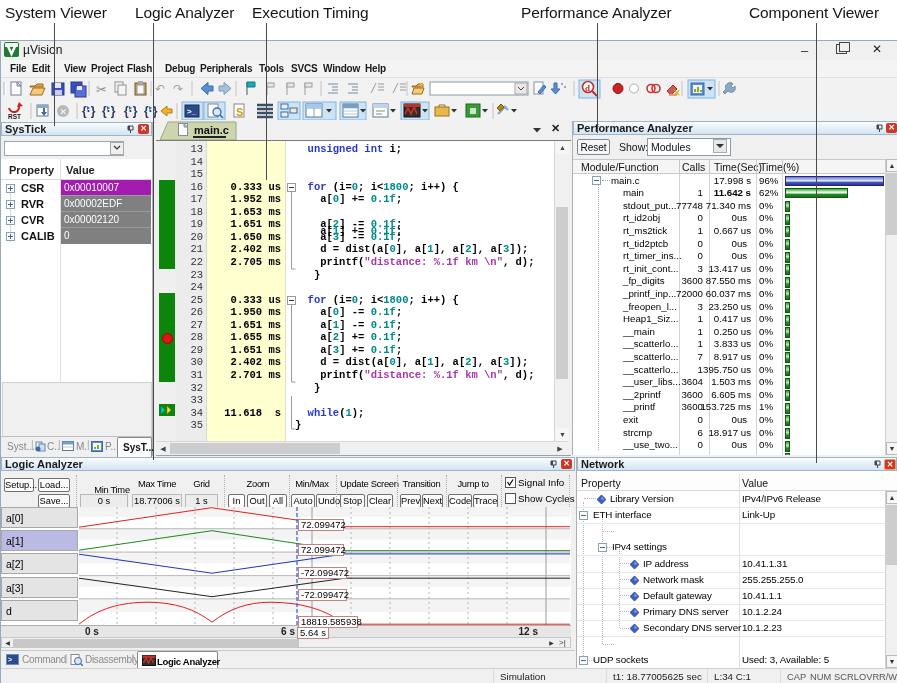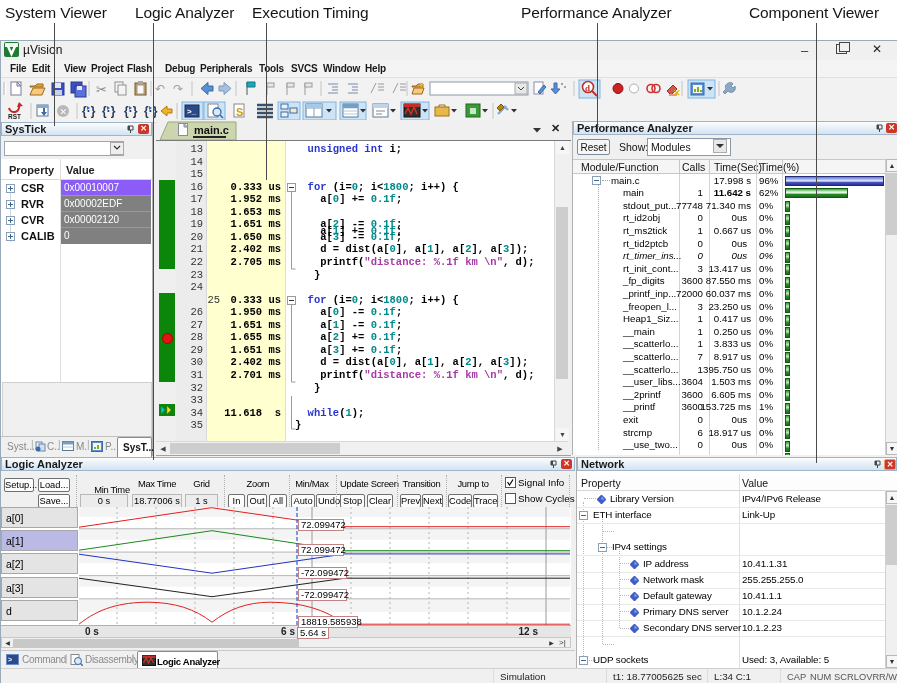--- a/index.html
+++ b/index.html
@@ -338,21 +338,21 @@
           <path d="M1 1 l3 3 3-3" stroke="#333" fill="none" stroke-width="1.2"></path>
         </svg>
     </div>
     <div class="abs" style="left:0;top:37px;width:151px;height:223px;background:#fff;font-size:11px;color:#111;">
       <div class="abs" style="left:8px;top:5px;font-weight:bold;color:#222;">Property</div>
       <div class="abs" style="left:65px;top:5px;font-weight:bold;color:#222;">Value</div>
       <div class="vline" style="left:59px;top:0;height:223px;background:#e0e0e0;"></div>
       <div class="hline" style="left:0;top:20px;width:151px;background:#d8d8d8;"></div>
 
       <div class="vline" style="left:9px;top:28px;height:55px;background:#d8d8d8;"></div>
-      <div class="abs" style="left:60px;top:21px;width:90px;height:16px;background:#8b5cf6;border-bottom:1px solid #9a9a9a;color:#fff;font-size:10px;line-height:16px;padding-left:3px;box-sizing:border-box;">0x00010007</div>
+      <div class="abs" style="left:60px;top:21px;width:90px;height:16px;background:#a21caf;border-bottom:1px solid #9a9a9a;color:#fff;font-size:10px;line-height:16px;padding-left:3px;box-sizing:border-box;">0x00010007</div>
       <div class="abs" style="left:60px;top:37px;width:90px;height:16px;background:#808080;border-bottom:1px solid #9a9a9a;color:#fff;font-size:10px;line-height:16px;padding-left:3px;box-sizing:border-box;">0x00002EDF</div>
       <div class="abs" style="left:60px;top:53px;width:90px;height:16px;background:#808080;border-bottom:1px solid #9a9a9a;color:#fff;font-size:10px;line-height:16px;padding-left:3px;box-sizing:border-box;">0x00002120</div>
       <div class="abs" style="left:60px;top:69px;width:90px;height:16px;background:#808080;color:#fff;font-size:10px;line-height:16px;padding-left:3px;box-sizing:border-box;">0</div>
       <div class="abs" style="left:20px;top:23px;font-weight:bold;">CSR</div>
       <div class="abs" style="left:20px;top:39px;font-weight:bold;">RVR</div>
       <div class="abs" style="left:20px;top:55px;font-weight:bold;">CVR</div>
       <div class="abs" style="left:20px;top:71px;font-weight:bold;">CALIB</div>
       <svg class="abs" style="left:5px;top:25px;" width="10" height="70">
         <g fill="#fff" stroke="#8aa0b8">
             <rect x="0.5" y="0.5" width="8" height="8"></rect>
@@ -468,21 +468,21 @@
       <div class="cod" style="top:89.9px;">&nbsp;&nbsp;&nbsp;&nbsp;<span class="p">a[</span><span class="n">3</span><span class="p">] -= </span><span class="n">0.1f</span><span class="p">;</span></div>
       <div class="gut" style="top:102.4px;">21</div>
       <div class="tim" style="top:102.4px;">2.402 ms</div>
       <div class="cod" style="top:102.4px;">&nbsp;&nbsp;&nbsp;&nbsp;<span class="p">d = dist(a[</span><span class="n">0</span><span class="p">], a[</span><span class="n">1</span><span class="p">], a[</span><span class="n">2</span><span class="p">], a[</span><span class="n">3</span><span class="p">]);</span></div>
       <div class="gut" style="top:114.9px;">22</div>
       <div class="tim" style="top:114.9px;">2.705 ms</div>
       <div class="cod" style="top:114.9px;">&nbsp;&nbsp;&nbsp;&nbsp;<span class="p">printf(</span><span class="s">"distance: %.1f km \n"</span><span class="p">, d);</span></div>
       <div class="gut" style="top:127.5px;">23</div>
       <div class="cod" style="top:127.5px;">&nbsp;&nbsp;&nbsp;<span class="p">}</span></div>
       <div class="gut" style="top:140.1px;">24</div>
-      <div class="gut" style="top:152.6px;padding-left:17px;">25</div>
+      <div class="gut" style="top:152.6px;">25</div>
       <div class="tim" style="top:152.6px;">0.333 us</div>
       <div class="cod" style="top:152.6px;">&nbsp;&nbsp;<span class="k">for</span><span class="p"> (i=</span><span class="n">0</span><span class="p">; i&lt;</span><span class="n">1800</span><span class="p">; i++) {</span></div>
       <div class="gut" style="top:165.2px;">26</div>
       <div class="tim" style="top:165.2px;">1.950 ms</div>
       <div class="cod" style="top:165.2px;">&nbsp;&nbsp;&nbsp;&nbsp;<span class="p">a[</span><span class="n">0</span><span class="p">] -= </span><span class="n">0.1f</span><span class="p">;</span></div>
       <div class="gut" style="top:177.7px;">27</div>
       <div class="tim" style="top:177.7px;">1.651 ms</div>
       <div class="cod" style="top:177.7px;">&nbsp;&nbsp;&nbsp;&nbsp;<span class="p">a[</span><span class="n">1</span><span class="p">] -= </span><span class="n">0.1f</span><span class="p">;</span></div>
       <div class="gut" style="top:190.3px;">28</div>
       <div class="tim" style="top:190.3px;">1.655 ms</div>
@@ -588,21 +588,21 @@
         <div class="abs" style="left:186px;top:0;">0%</div>
         <div class="abs tbar" style="left:212px;top:1.5px;width:3px;height:9px;"></div>
       </div>
       <div class="prow" style="top:63.5px;">
         <div class="abs" style="left:50px;top:0;">rt_tid2ptcb</div>
         <div class="abs" style="right:182px;top:0;white-space:nowrap;">0</div>
         <div class="abs" style="right:134px;top:0;white-space:nowrap;">0us  </div>
         <div class="abs" style="left:186px;top:0;">0%</div>
         <div class="abs tbar" style="left:212px;top:1.5px;width:3px;height:9px;"></div>
       </div>
-      <div class="prow" style="top:76.1px;font-style:italic;">
+      <div class="prow" style="top:76.1px;">
         <div class="abs" style="left:50px;top:0;">rt_timer_ins...</div>
         <div class="abs" style="right:182px;top:0;white-space:nowrap;">0</div>
         <div class="abs" style="right:134px;top:0;white-space:nowrap;">0us  </div>
         <div class="abs" style="left:186px;top:0;">0%</div>
         <div class="abs tbar" style="left:212px;top:1.5px;width:3px;height:9px;"></div>
       </div>
       <div class="prow" style="top:88.7px;">
         <div class="abs" style="left:50px;top:0;">rt_init_cont...</div>
         <div class="abs" style="right:182px;top:0;white-space:nowrap;">3</div>
         <div class="abs" style="right:134px;top:0;white-space:nowrap;">13.417 us</div>

